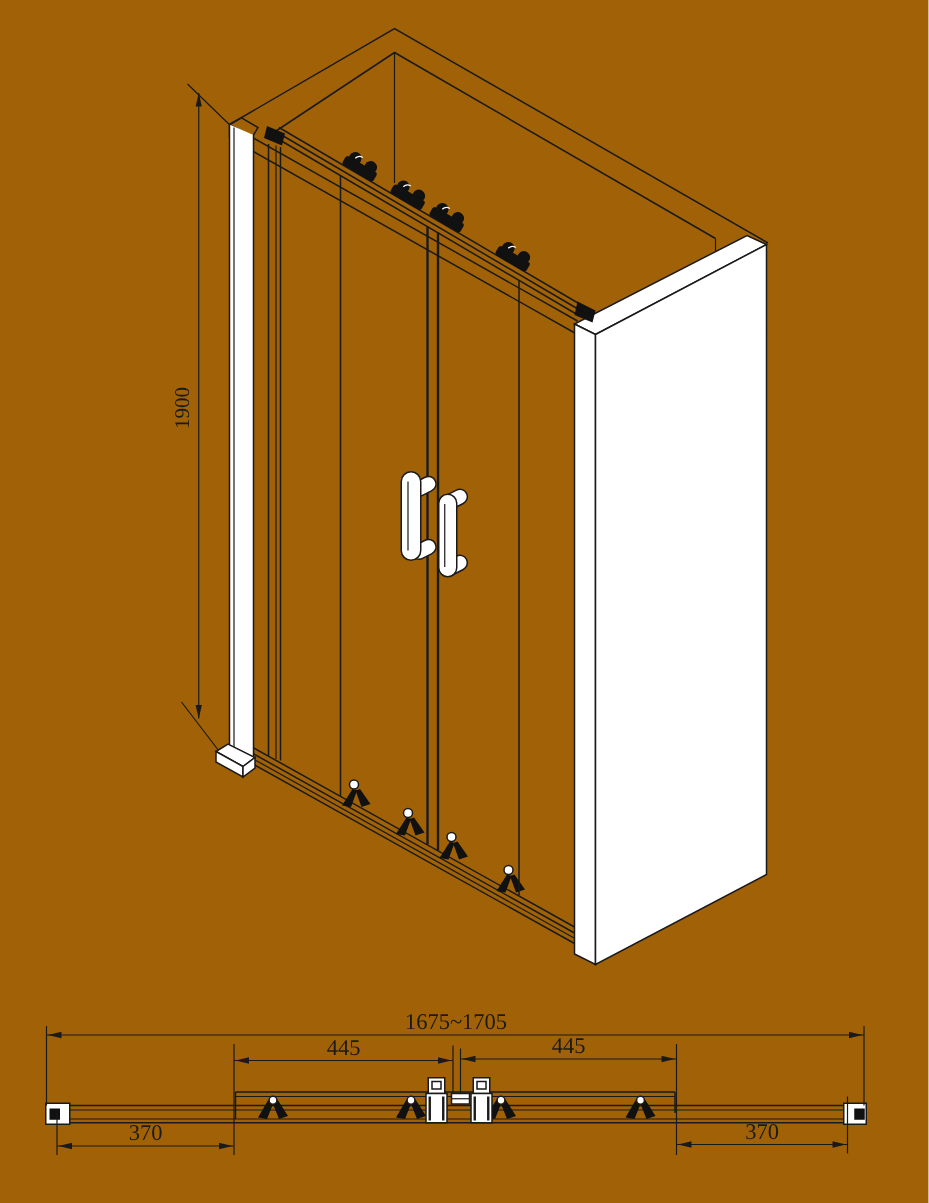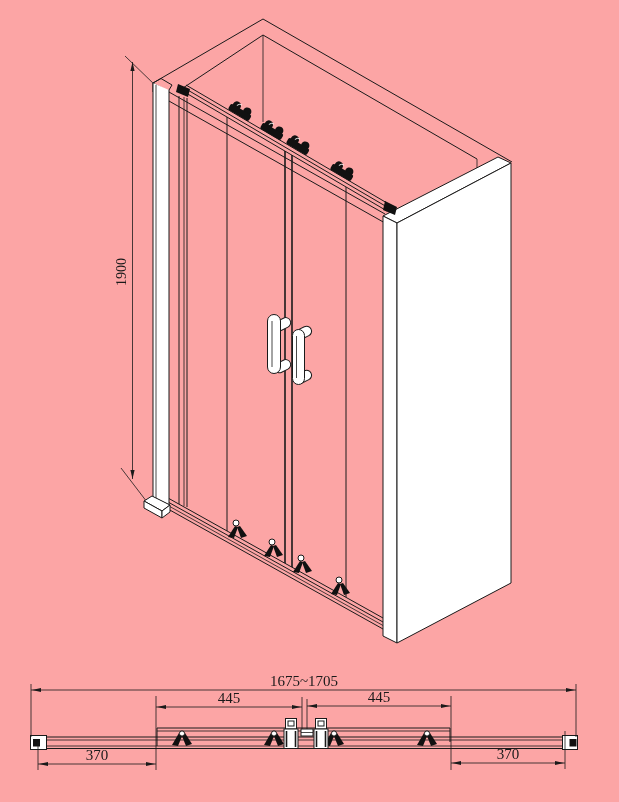--- a/index.html
+++ b/index.html
@@ -1,16 +1,16 @@
 <!DOCTYPE html>
 <html><head>
 <meta charset="utf-8">
 <style>
   html,body{margin:0;padding:0;background:#fff;}
-  .stage{position:relative;width:619px;height:802px;background:#fca5a5;overflow:hidden;
+  .stage{position:relative;width:619px;height:802px;background:#a16207;overflow:hidden;
          font-family:"Liberation Serif","DejaVu Serif",serif;}
   svg{display:block}
   .ln{stroke:#1a1a1a;stroke-width:1;fill:none;}
   .ln-thin{stroke:#1a1a1a;stroke-width:0.8;fill:none;}
   .ln-thick{stroke:#1a1a1a;stroke-width:1.6;fill:none;}
   .dark{fill:#111111;stroke:none;}
   .wface{fill:#ffffff;stroke:#1a1a1a;stroke-width:1;}
   .wfill{fill:#ffffff;stroke:none;}
   .dimtxt{fill:#1a1a1a;font-size:15px;font-family:"Liberation Serif","DejaVu Serif",serif;}
   .dimtxt-v{fill:#1a1a1a;font-size:14px;font-family:"Liberation Serif","DejaVu Serif",serif;}

